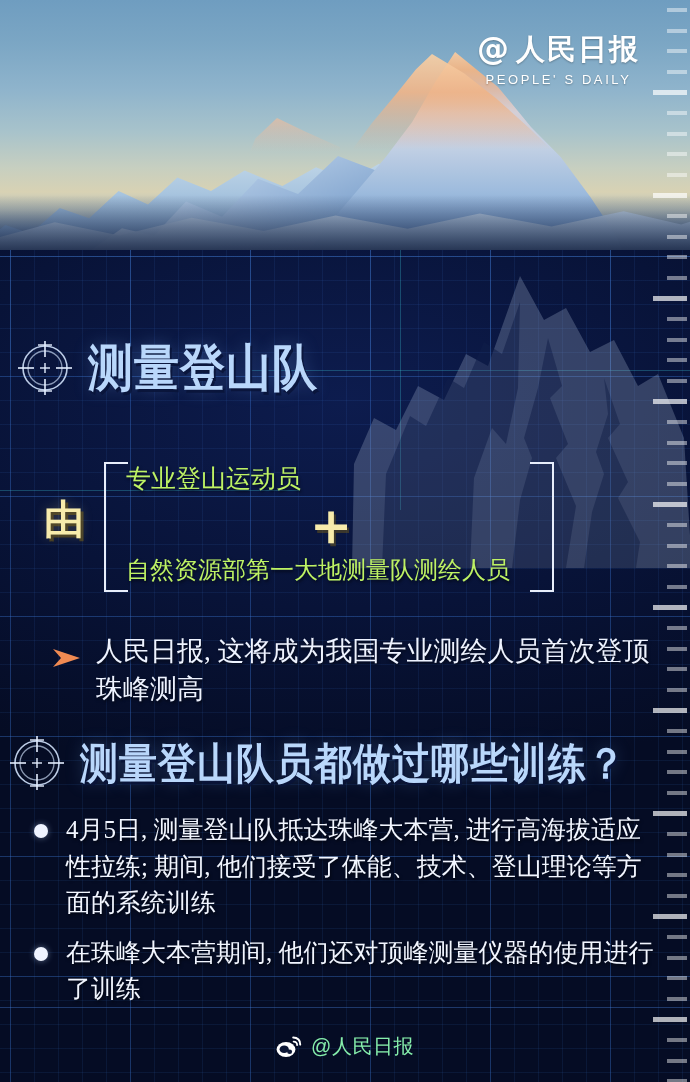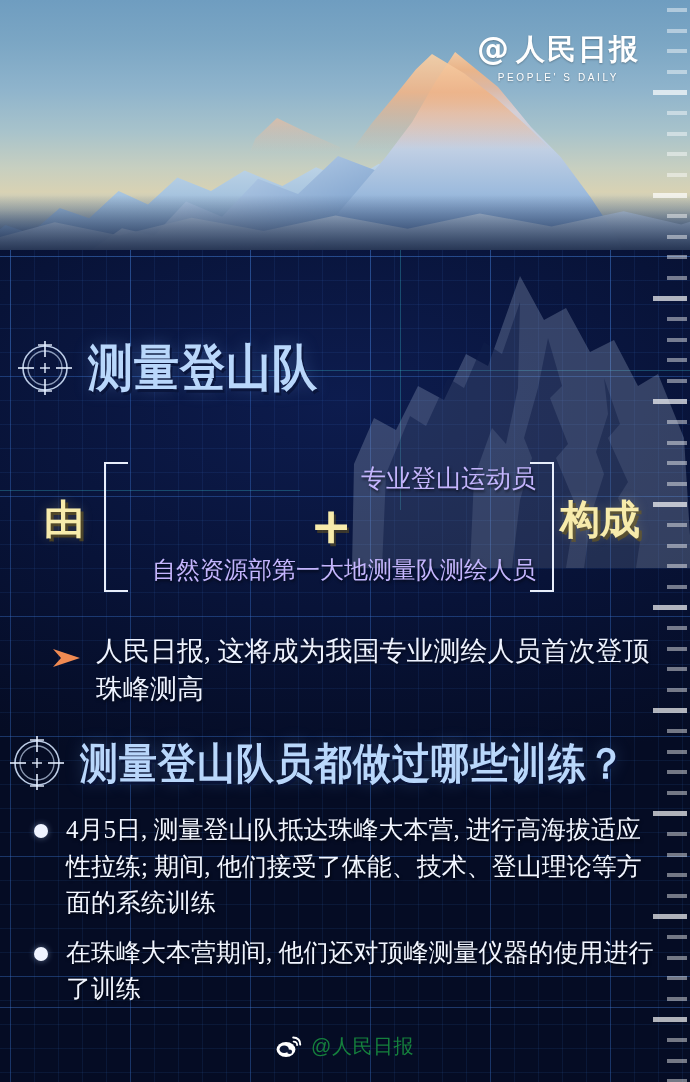--- a/index.html
+++ b/index.html
@@ -190,21 +190,21 @@
     font-family: "DejaVu Sans", sans-serif;
     position: relative; top: -2px;
     text-shadow: 0 1px 2px rgba(0,0,0,.28);
   }
   .logo-cn {
     font-size: 29px; font-weight: 700; letter-spacing: 2px;
     font-family: "Liberation Sans", sans-serif;
     text-shadow: 0 1px 2px rgba(0,0,0,.28);
   }
   .logo-en {
-    font-size: 10px; letter-spacing: 2.6px; margin-top: 2px;
+    font-size: 13px; letter-spacing: 2.6px; margin-top: 2px;
     font-family: "Liberation Sans", sans-serif;
     text-shadow: 0 1px 2px rgba(0,0,0,.3);
   }
 
   
   .heading {
     position: absolute;
     display: flex; align-items: center; gap: 12px;
   }
   .crosshair { flex: 0 0 auto; }
@@ -245,24 +245,24 @@
     position: absolute;
     width: 22px; top: 12px; height: 126px;
     border-top: 2px solid #e8eefb;
     border-bottom: 2px solid #e8eefb;
   }
   #bracket-left  { left: 104px; border-left: 2px solid #e8eefb; }
   #bracket-right { left: 530px; border-right: 2px solid #e8eefb; }
   .formula-item {
     position: absolute;
     left: 126px; width: 410px;
-    text-align: right;
+    text-align: left;
     font-family: "Liberation Serif", "DejaVu Serif", serif;
     font-size: 25px;
-    color: #c4b5fd;
+    color: #bef264;
     text-shadow: 1px 2px 3px rgba(0,0,0,.6);
     white-space: nowrap;
   }
   #formula-top { top: 12px; }
   #formula-bottom { top: 104px; font-size: 24px; }
   .plus-sign {
     position: absolute;
     left: 126px; width: 410px; top: 50px;
     text-align: center;
     font-family: "Liberation Sans", sans-serif;
@@ -321,21 +321,21 @@
   
   .footer {
     position: absolute;
     left: 0; bottom: 22px;
     width: 690px;
     display: flex; align-items: center; justify-content: center; gap: 9px;
   }
   .footer-text {
     font-family: "Liberation Sans", sans-serif;
     font-size: 20px;
-    color: #15803d;
+    color: #86efac;
     letter-spacing: .5px;
   }
   .footer-divider {
     position: absolute;
     left: 0; bottom: 74px;
     width: 690px; height: 1px;
     background: rgba(70,130,220,.38);
   }
 </style>
 </head>
@@ -402,21 +402,20 @@
     <span class="formula-word" id="word-you">由</span>
 
     <div class="bracket" id="bracket-left"></div>
 
     <div class="formula-item" id="formula-top">专业登山运动员</div>
     <div class="plus-sign">＋</div>
     <div class="formula-item" id="formula-bottom">自然资源部第一大地测量队测绘人员</div>
 
     <div class="bracket" id="bracket-right"></div>
 
-    <span class="formula-word" id="word-gou">构成</span>
   </div>
 
   <div class="note">
     <svg class="arrow-bullet" width="30" height="24" viewBox="0 0 30 24" xmlns="http://www.w3.org/2000/svg">
       <path d="M1 3 L28 12 L1 21 L9 12 Z" fill="#f08a52"></path>
     </svg>
     <span class="note-text">人民日报, 这将成为我国专业测绘人员首次登顶珠峰测高</span>
   </div>
 
   <div class="heading" id="heading-2">

